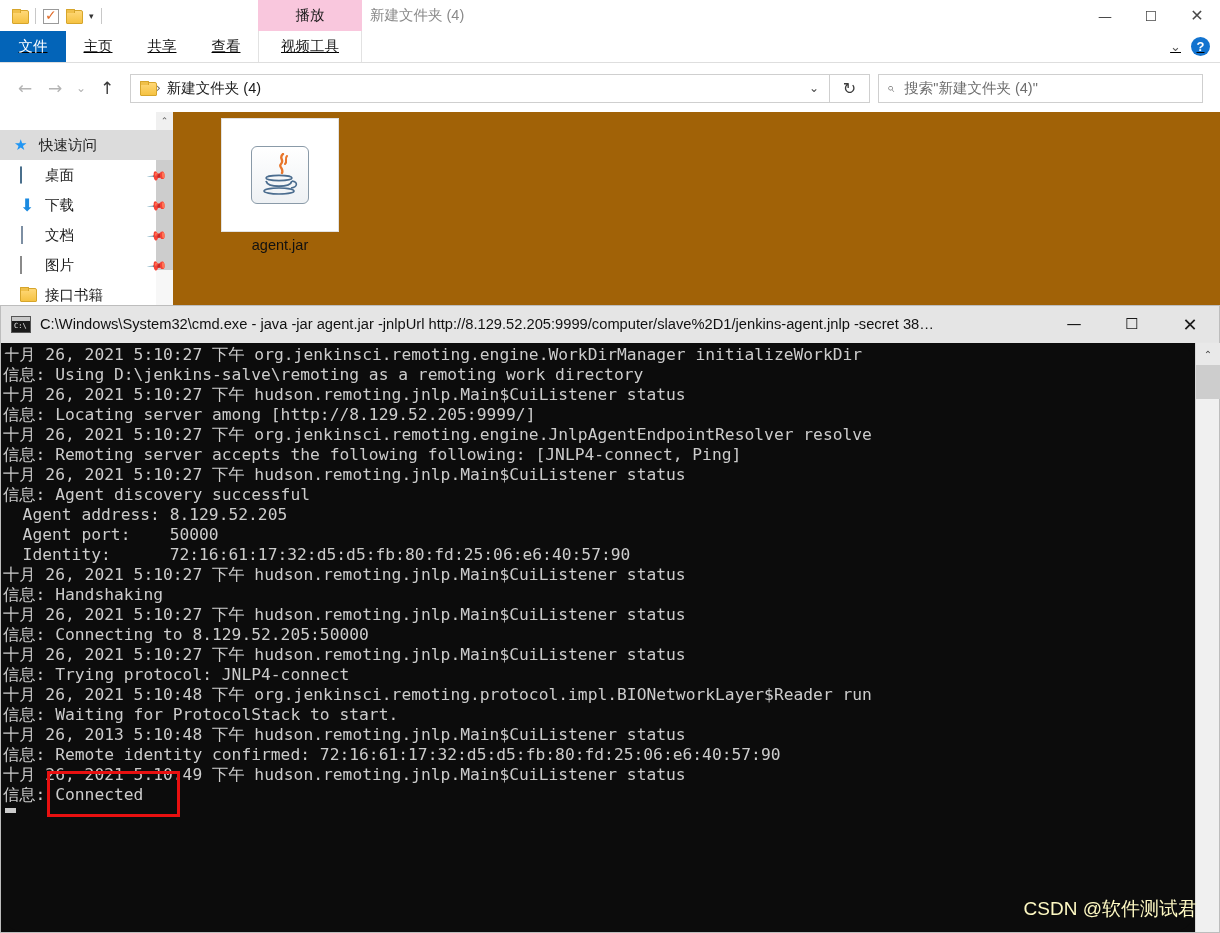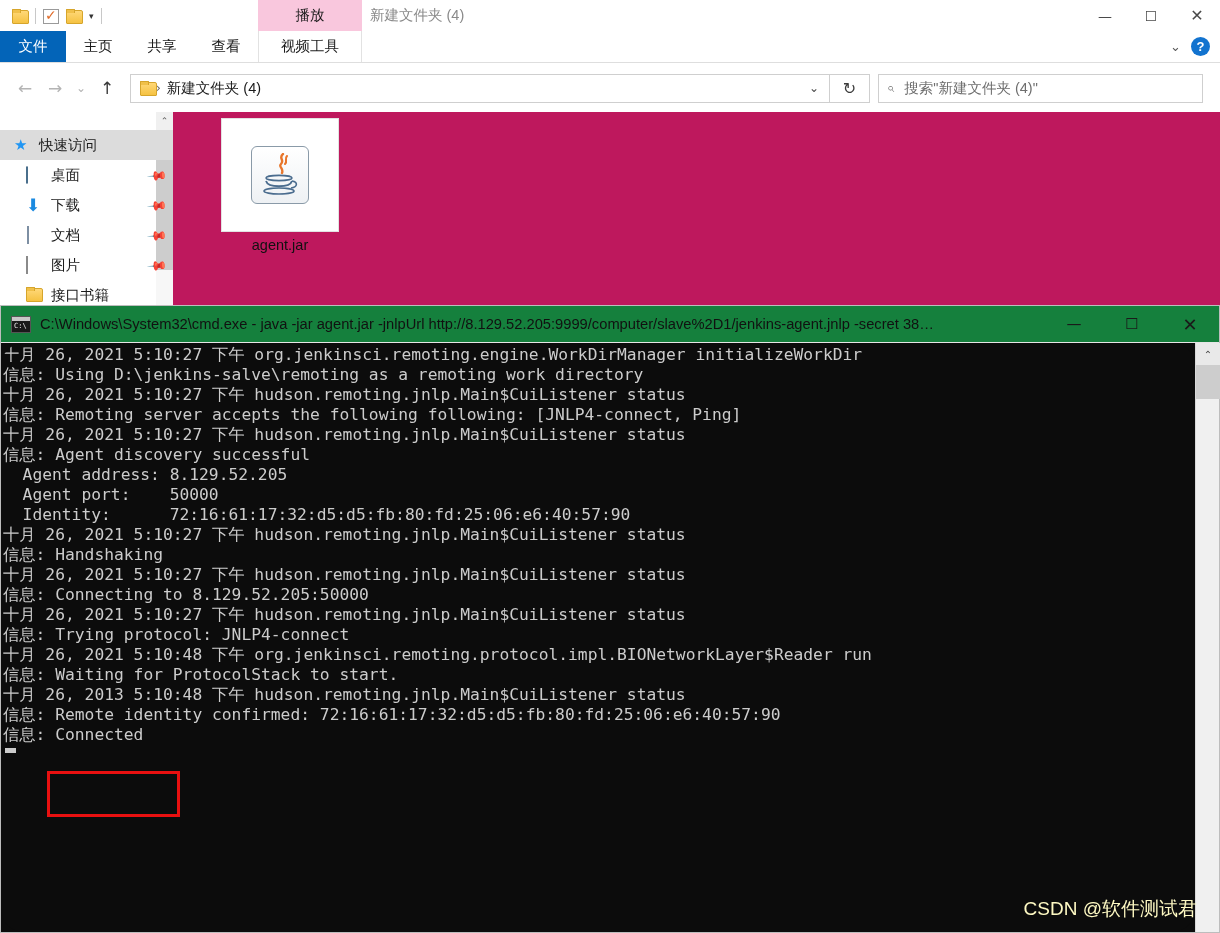--- a/index.html
+++ b/index.html
@@ -61,21 +61,21 @@
   }
   .ex-wincontrols .wb {
     width: 46px; height: 31px; display: flex; align-items: center; justify-content: center;
     font-size: 14px; color: #4a4a4a; font-family: "DejaVu Sans", sans-serif;
   }
   .ex-wincontrols .wb.close { font-size: 16px; }
 
   .ex-ribbon {
     position: absolute; left: 0; top: 31px; width: 1220px; height: 32px;
     background: #ffffff; border-bottom: 1px solid #dedede;
-    display: flex; align-items: stretch;
+    display: flex; align-items: stretch; text-decoration: underline;
   }
   .rb-tab {
     display: flex; align-items: center; justify-content: center;
     font-size: 14.5px; color: #1a1a1a; padding: 0 16px; min-width: 64px;
   }
   .rb-tab.file { background: #0364b8; color: #ffffff; width: 66px; padding: 0; }
   .rb-tab.ctx { border-left: 1px solid #e2e2e2; border-right: 1px solid #e2e2e2; width: 104px; padding: 0; }
   .ribbon-right { margin-left: auto; display: flex; align-items: center; gap: 10px; padding-right: 10px; }
   .rb-chevron { font-size: 13px; color: #5a5a5a; font-family: "DejaVu Sans", sans-serif; }
   .help-btn {
@@ -114,21 +114,21 @@
     display: flex; align-items: center; padding: 0 8px; gap: 10px;
   }
   .search-ico { font-size: 13px; color: #6a6a6a; font-family: "DejaVu Sans", sans-serif; transform: scaleX(-1); }
   .search-ph { font-size: 14.5px; color: #6e6e6e; }
 
   .ex-body { position: absolute; left: 0; top: 112px; width: 1220px; height: 200px; display: flex; }
   .ex-sidebar {
     width: 173px; height: 200px; background: #fff; position: relative; overflow: hidden;
   }
   .side-item {
-    height: 30px; display: flex; align-items: center; gap: 8px; padding-left: 26px;
+    height: 30px; display: flex; align-items: center; gap: 8px; padding-left: 20px;
     font-size: 14.5px; color: #1a1a1a; position: relative;
   }
   .side-item.root { padding-left: 14px; background: #dcdcdc; }
   .side-item .pin {
     position: absolute; right: 10px; top: 8px; width: 13px; height: 13px;
     color: #9aa0a6; font-size: 13px; font-family: "DejaVu Sans", sans-serif;
     transform: rotate(40deg);
   }
   .ico16 { width: 17px; height: 16px; position: relative; flex: 0 0 17px; }
   .ico-star {
@@ -157,21 +157,21 @@
   }
   .side-scroll-up {
     position: absolute; right: 0; top: 0; width: 17px; height: 18px; background: #f0f0f0;
     display: flex; align-items: center; justify-content: center; font-size: 9px; color: #5a5a5a;
     font-family: "DejaVu Sans", sans-serif;
   }
   .side-scrollbar {
     position: absolute; right: 0; top: 18px; width: 17px; bottom: 0; background: #f7f7f7;
   }
   .side-scrollbar .thumb { position: absolute; left: 0; top: 0; width: 17px; height: 140px; background: #cdcdcd; }
-  .ex-content { flex: 1; position: relative; background: #be185d; }
+  .ex-content { flex: 1; position: relative; background: #a16207; }
   .file-tile {
     position: absolute; left: 47px; top: 6px; width: 120px; height: 135px;
     display: flex; flex-direction: column; align-items: center;
   }
   .file-thumb {
     width: 118px; height: 118px; border: 1px solid #e2e2e2; background: #fff;
     display: flex; align-items: center; justify-content: center;
   }
   .java-ico {
     width: 58px; height: 58px; border: 1px solid #8a9aa8; border-radius: 6px;
@@ -186,21 +186,21 @@
   .file-label {
     margin-top: 5px; font-size: 14.5px; color: #111; text-align: center;
   }
 
   
   .console-win {
     position: absolute; left: 0; top: 305px; width: 1220px; height: 628px;
     background: #0c0c0c; border: 1px solid #bdbdbd;
   }
   .con-titlebar {
-    position: absolute; left: 0; top: 0; width: 1218px; height: 37px; background: #15803d;
+    position: absolute; left: 0; top: 0; width: 1218px; height: 37px; background: #e5e5e5;
     display: flex; align-items: center; border-bottom: 1px solid #e6e6e6;
   }
   .cmd-ico {
     width: 20px; height: 17px; margin-left: 10px; background: #1a1a1a; border: 1px solid #555;
     position: relative; flex: 0 0 20px;
   }
   .cmd-ico::before {
     content: ""; position: absolute; left: 0; top: 0; right: 0; height: 4px;
     background: #c8c8c8;
   }
@@ -384,36 +384,39 @@
         <div class="wb">—</div>
         <div class="wb">☐</div>
         <div class="wb close">✕</div>
       </div>
     </div>
 
     <div class="con-body">
       <div class="con-line">十月 26, 2021 5:10:27 下午 org.jenkinsci.remoting.engine.WorkDirManager initializeWorkDir</div>
       <div class="con-line">信息: Using D:\jenkins-salve\remoting as a remoting work directory</div>
       <div class="con-line">十月 26, 2021 5:10:27 下午 hudson.remoting.jnlp.Main$CuiListener status</div>
+      <div class="con-line">信息: Locating server among [http://8.129.52.205:9999/]</div>
+      <div class="con-line">十月 26, 2021 5:10:27 下午 org.jenkinsci.remoting.engine.JnlpAgentEndpointResolver resolve</div>
       <div class="con-line">信息: Remoting server accepts the following following: [JNLP4-connect, Ping]</div>
       <div class="con-line">十月 26, 2021 5:10:27 下午 hudson.remoting.jnlp.Main$CuiListener status</div>
       <div class="con-line">信息: Agent discovery successful</div>
       <div class="con-line">  Agent address: 8.129.52.205</div>
       <div class="con-line">  Agent port:    50000</div>
       <div class="con-line">  Identity:      72:16:61:17:32:d5:d5:fb:80:fd:25:06:e6:40:57:90</div>
       <div class="con-line">十月 26, 2021 5:10:27 下午 hudson.remoting.jnlp.Main$CuiListener status</div>
       <div class="con-line">信息: Handshaking</div>
       <div class="con-line">十月 26, 2021 5:10:27 下午 hudson.remoting.jnlp.Main$CuiListener status</div>
       <div class="con-line">信息: Connecting to 8.129.52.205:50000</div>
       <div class="con-line">十月 26, 2021 5:10:27 下午 hudson.remoting.jnlp.Main$CuiListener status</div>
       <div class="con-line">信息: Trying protocol: JNLP4-connect</div>
       <div class="con-line">十月 26, 2021 5:10:48 下午 org.jenkinsci.remoting.protocol.impl.BIONetworkLayer$Reader run</div>
       <div class="con-line">信息: Waiting for ProtocolStack to start.</div>
       <div class="con-line">十月 26, 2013 5:10:48 下午 hudson.remoting.jnlp.Main$CuiListener status</div>
       <div class="con-line">信息: Remote identity confirmed: 72:16:61:17:32:d5:d5:fb:80:fd:25:06:e6:40:57:90</div>
+      <div class="con-line">十月 26, 2021 5:10:49 下午 hudson.remoting.jnlp.Main$CuiListener status</div>
       <div class="con-line">信息: Connected</div>
       <div class="cursor-block"></div>
     </div>
 
     <div class="highlight-box"></div>
 
     <div class="con-scroll">
       <div class="arrow-up">⌃</div>
       <div class="thumb"></div>
     </div>

